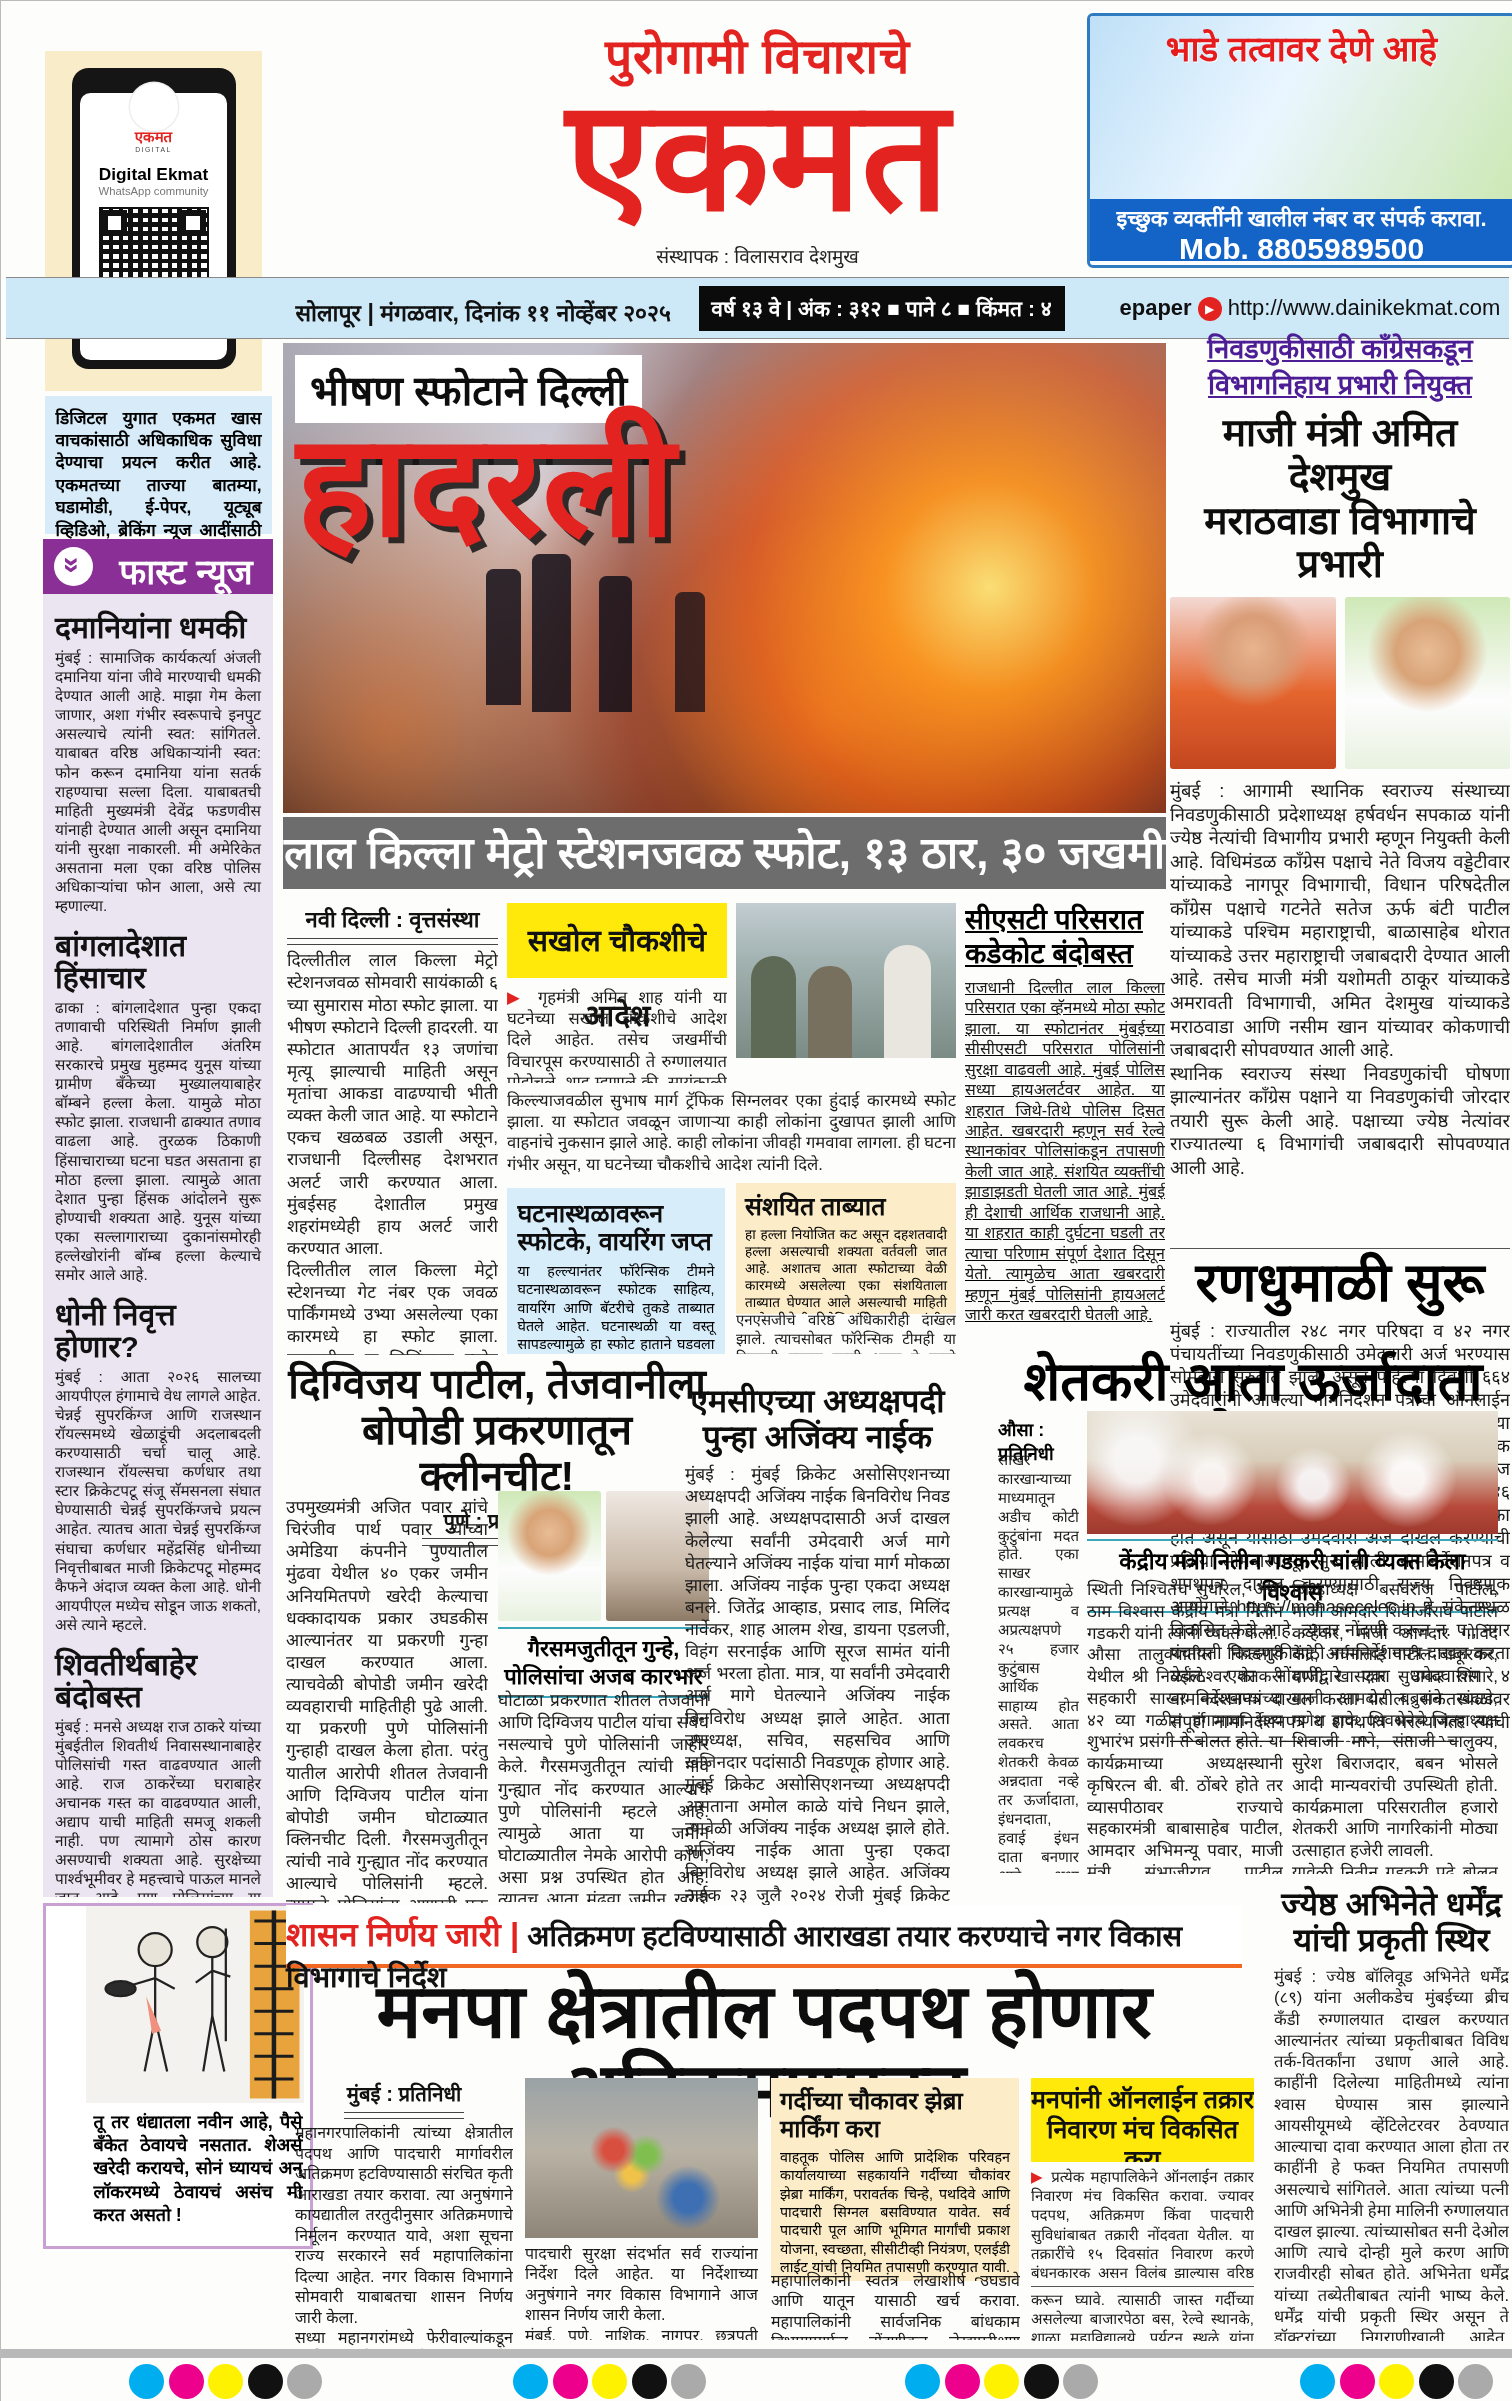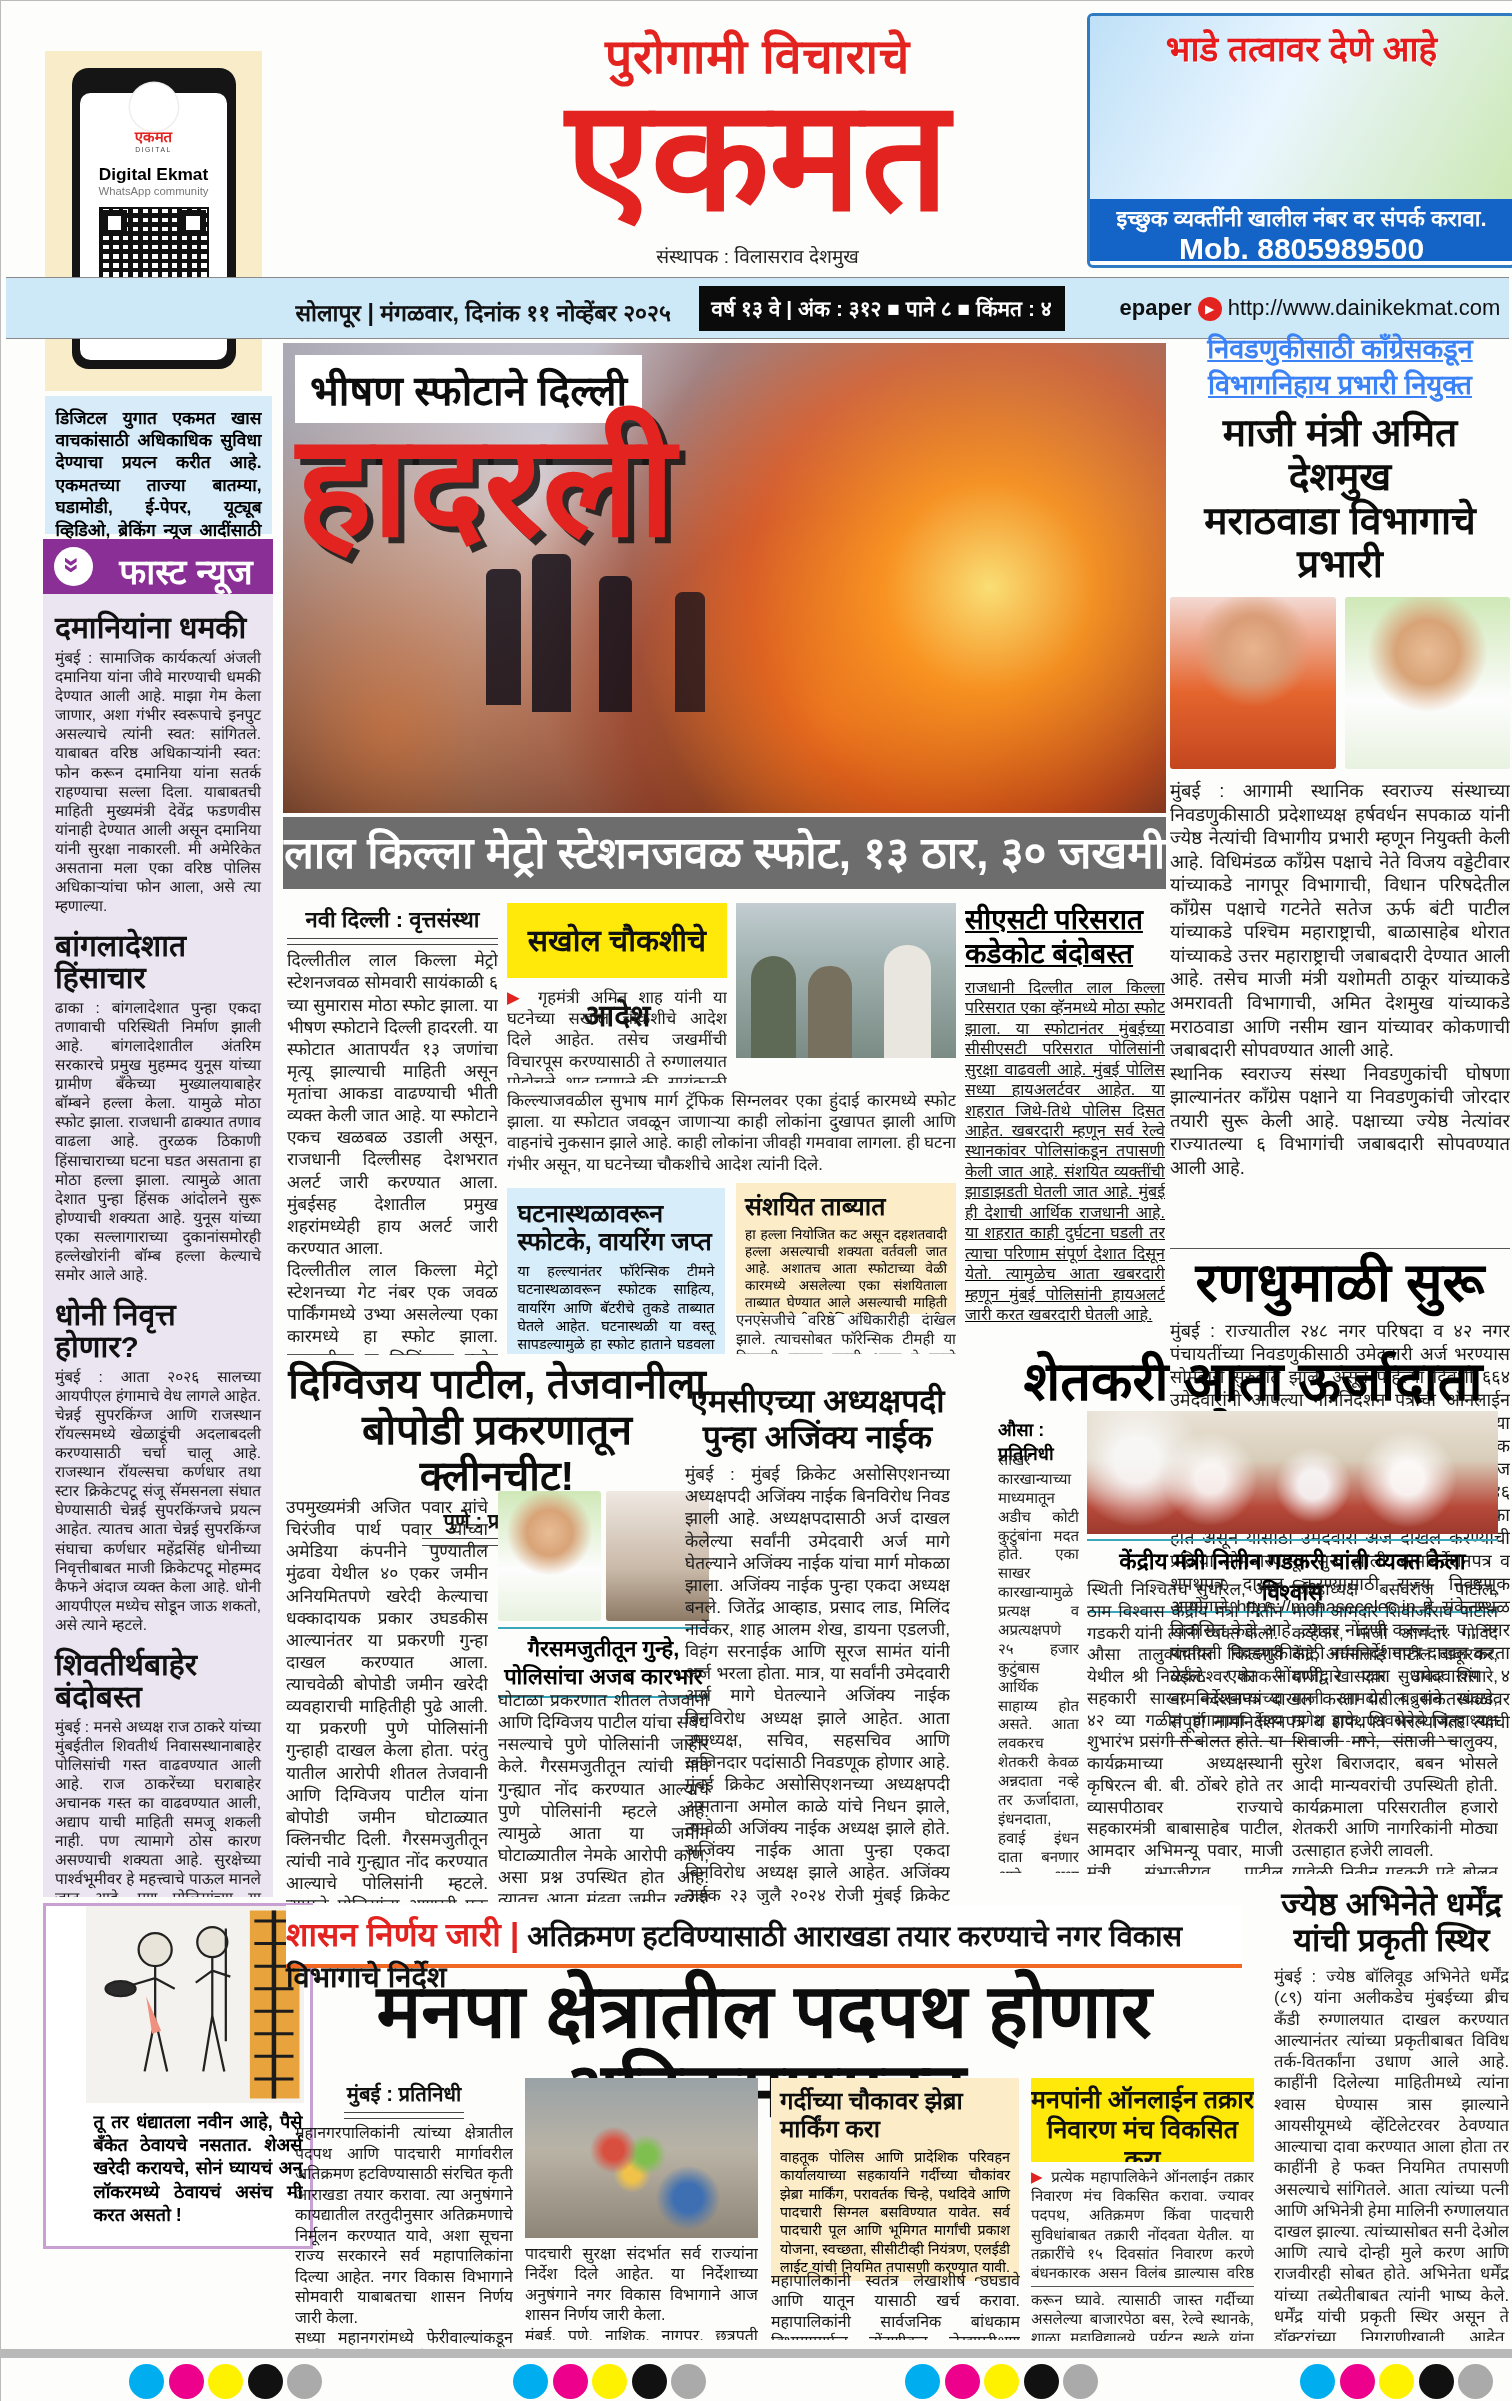--- a/index.html
+++ b/index.html
@@ -47,21 +47,21 @@
   .lead-photo{background:
       radial-gradient(circle at 80% 52%,rgba(255,230,120,.95) 0%,rgba(255,150,30,.9) 14%,rgba(230,80,15,.65) 32%,rgba(120,30,10,.35) 48%,transparent 62%),
       radial-gradient(circle at 62% 78%,rgba(255,170,50,.85) 0%,rgba(200,70,20,.5) 30%,transparent 55%),
       radial-gradient(circle at 12% 82%,rgba(255,120,30,.55) 0%,transparent 38%),
       radial-gradient(circle at 30% 30%,rgba(220,218,228,.9) 0%,transparent 60%),
       linear-gradient(180deg,#9a99a3 0%,#807e8a 35%,#57505c 62%,#2b2530 100%);}
   .sil{position:absolute;background:#14101a;border-radius:7.5px 7.5px 0 0;opacity:.85;}
   .overlay-strip{background:#fff;color:#0d0d0d;font-size:41px;font-weight:bold;padding:6px 15px;display:inline-block;}
   .overlay-red{font-size:142px;font-weight:bold;color:#e2231f;line-height:1;text-shadow:6px 6px 0 rgba(20,20,20,.85);}
   .grayband{background:#6d6d6d;color:#fff;font-size:44px;font-weight:bold;text-align:center;line-height:72px;}
-  .kicker{font-size:27px;font-weight:bold;text-align:center;text-decoration:underline;line-height:1.35;color:#3b82f6;}
+  .kicker{font-size:27px;font-weight:bold;text-align:center;text-decoration:underline;line-height:1.35;color:#4c1d95;}
   .headline-52{font-size:39px;font-weight:bold;text-align:center;line-height:1.12;color:#0d0d0d;}
   .portrait{height:172px;border-radius:3px;}
   .p-red{background:radial-gradient(circle at 50% 30%,#e8b48e 0%,#d99d77 22%,transparent 40%),linear-gradient(180deg,#f3d9d3 0%,#e5652e 55%,#c4461f 100%);}
   .p-green{background:radial-gradient(circle at 50% 32%,#e9bd96 0%,#d8a377 22%,transparent 42%),linear-gradient(180deg,#cfe8b7 0%,#fdfdfd 60%,#e8f2e0 100%);}
   .yellowbox{background:#ffe90a;font-weight:bold;text-align:center;color:#111;}
   .bluebox{background:#d8edfa;}
   .creambox{background:#fcecc7;}
   .box-title{font-weight:bold;font-size:25px;line-height:1.15;color:#0d0d0d;margin-bottom:6px;}
   .shah-photo{background:linear-gradient(180deg,#c3cdd2 0%,#9fb0ae 40%,#7b8c86 100%),#888;position:relative;}
   .cap-rules{border-top:2.3px solid #3aa6b9;border-bottom:2.3px solid #3aa6b9;font-weight:bold;text-align:center;}

